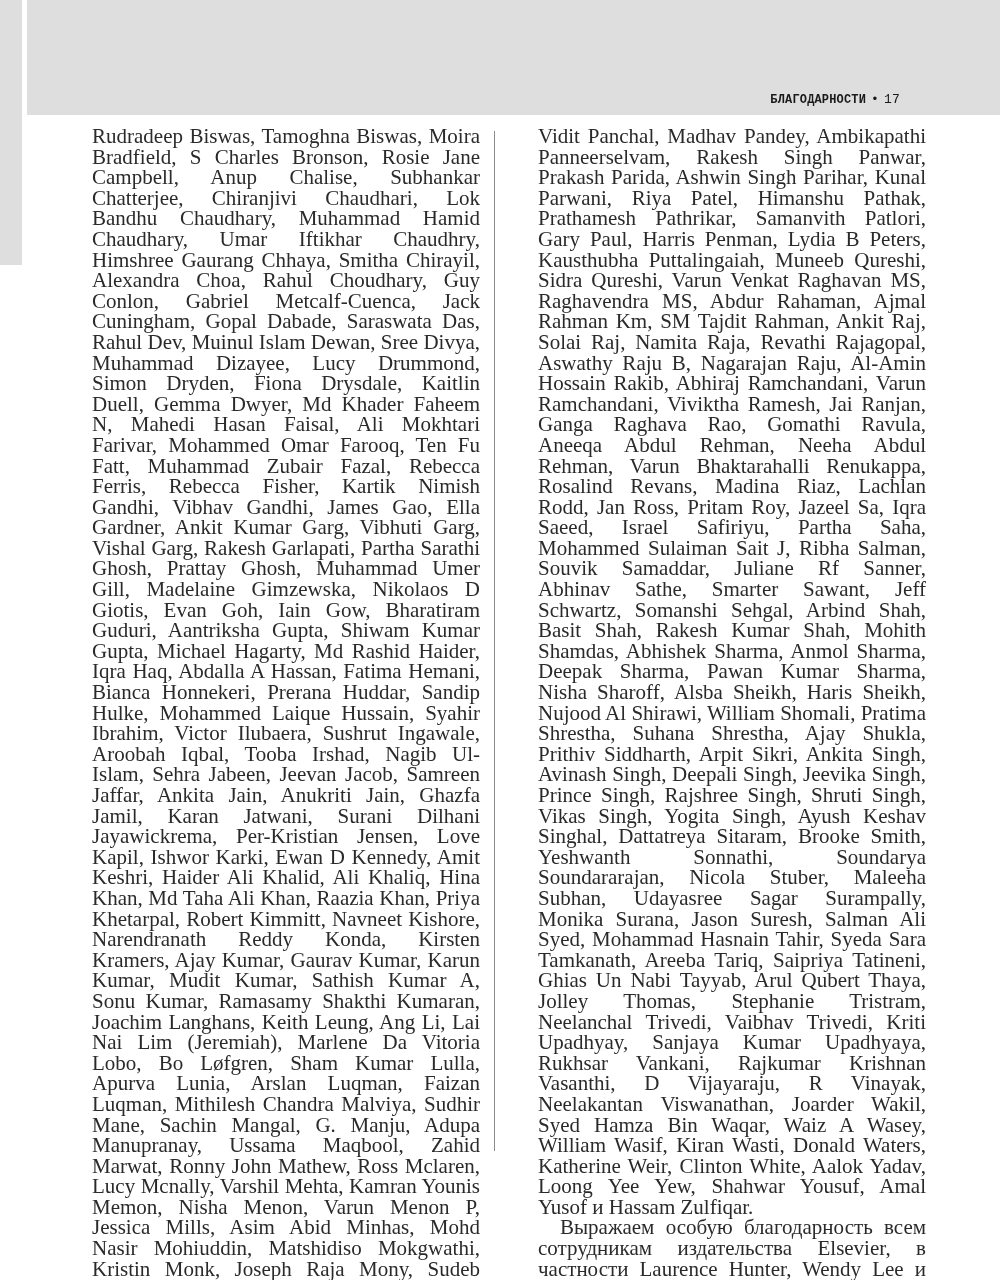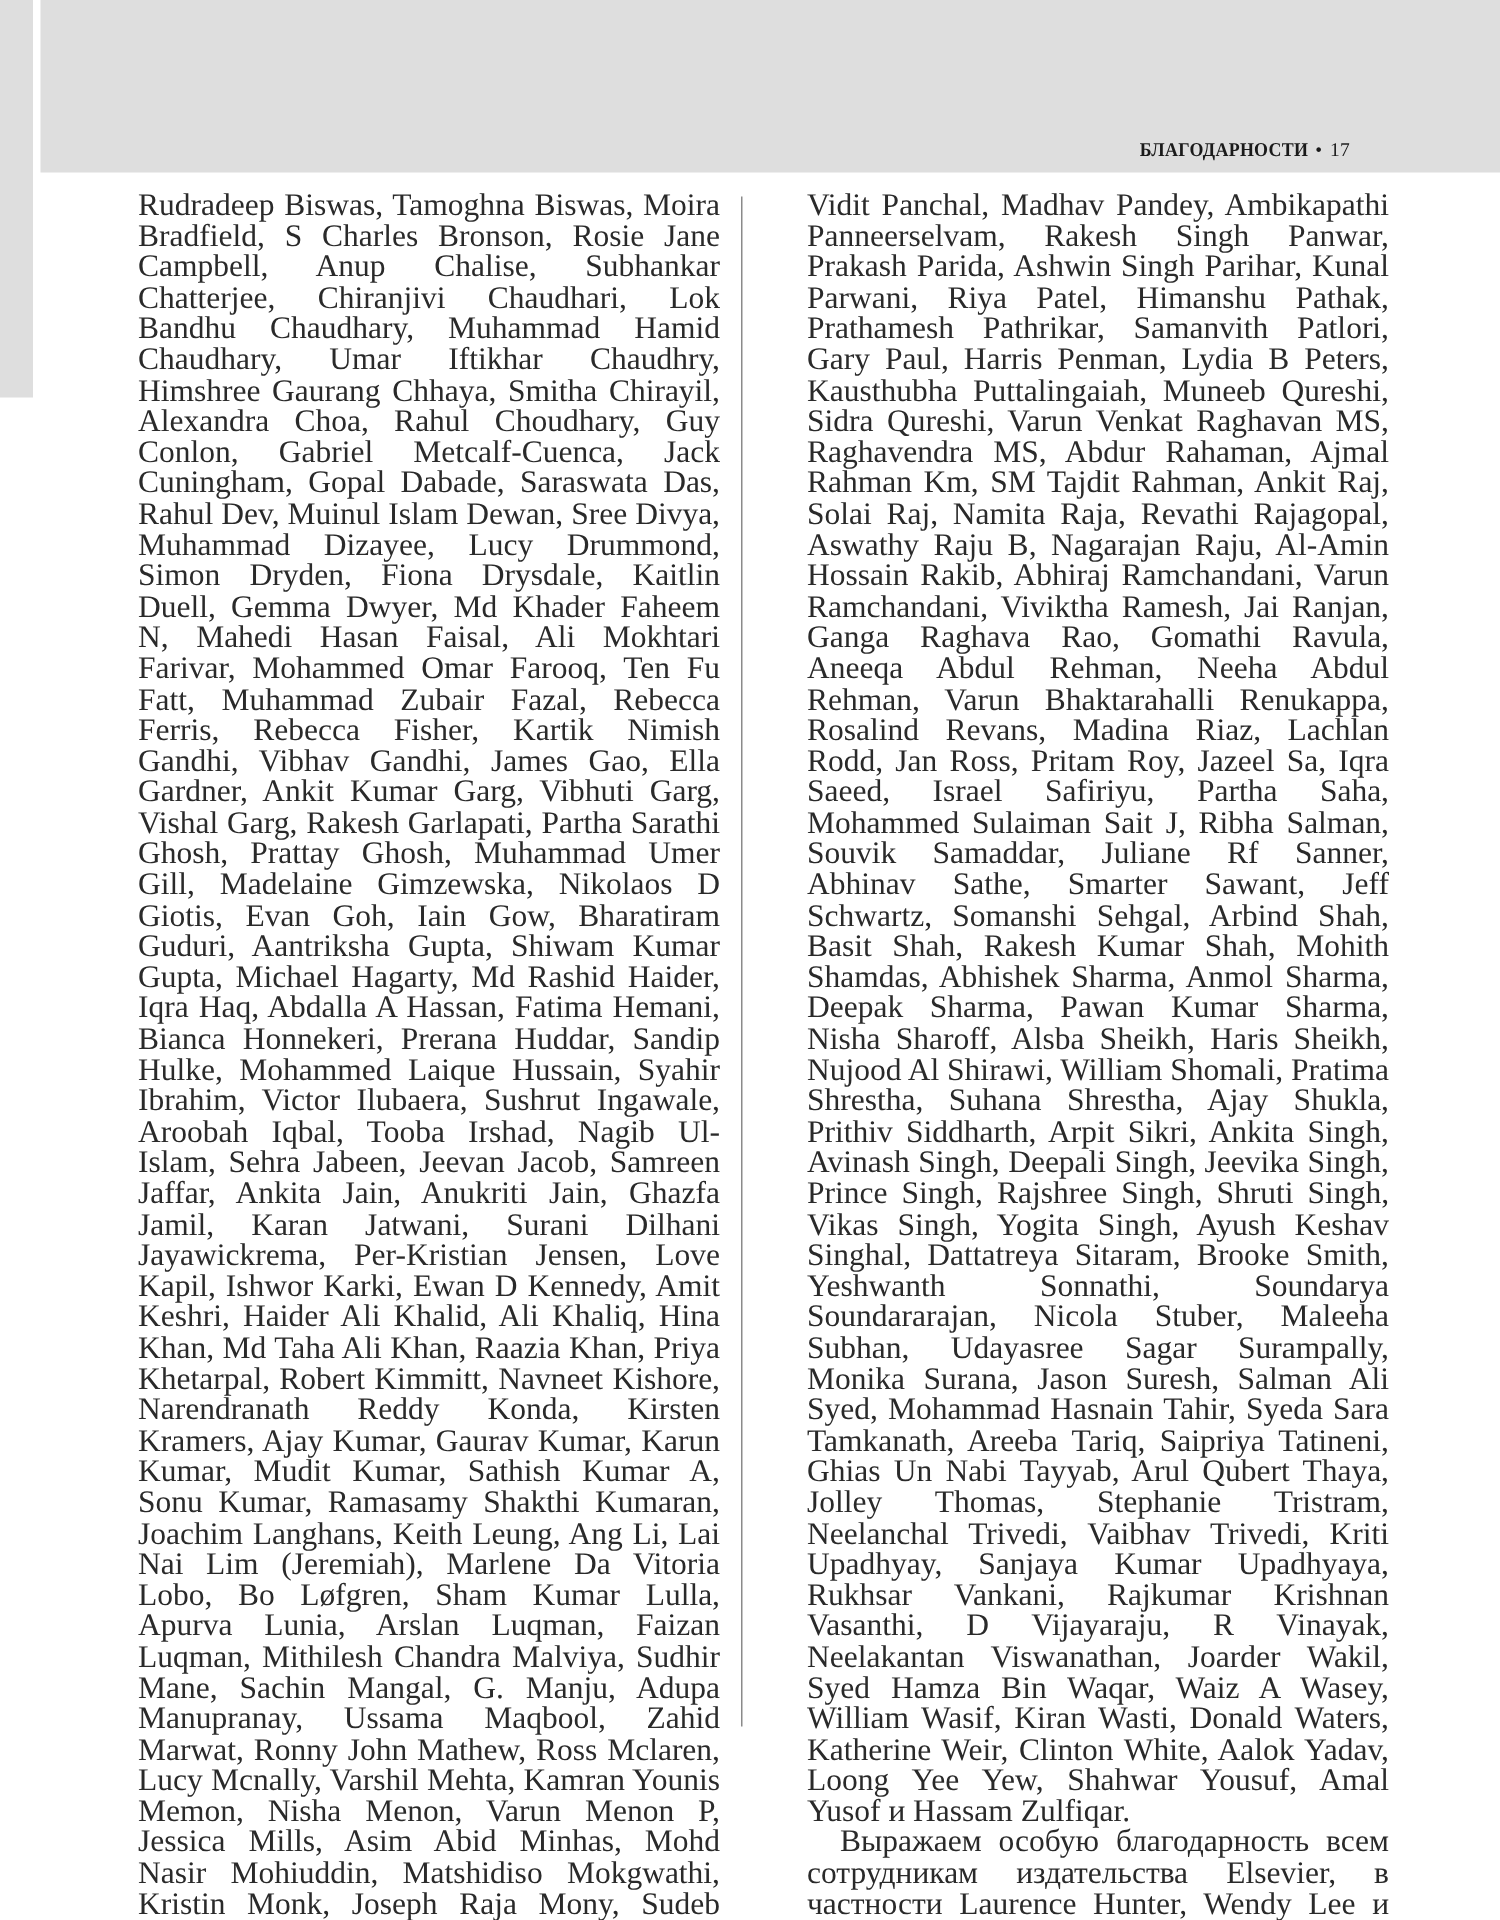--- a/index.html
+++ b/index.html
@@ -4,21 +4,21 @@
 <style>
   html, body { margin: 0; padding: 0; }
   body {
     width: 1000px; height: 1280px; background: #ffffff; position: relative; overflow: hidden;
     font-family: "Liberation Serif", "DejaVu Serif", serif; color: #2a2a2a;
   }
   .left-strip { position: absolute; left: 0; top: 0; width: 22px; height: 265px; background: #dedede; }
   .header-band { position: absolute; left: 27px; top: 0; width: 973px; height: 115px; background: #dedede; }
   .running-head {
     position: absolute; right: 100px; top: 92px;
-    font-family: Liberation Serif, serif; font-size: 13px; color: #1a1a1a;
+    font-family: Liberation Mono, monospace; font-size: 13px; color: #1a1a1a;
     letter-spacing: 0.2px;
   }
   .running-head .title { font-weight: bold; transform: scaleX(0.92); display: inline-block; transform-origin: right; }
   .running-head .bullet { margin: 0 5px; }
   .col {
     position: absolute; top: 126px; width: 388px;
     font-size: 21px; line-height: 20.6px; text-align: justify; hyphens: manual;
   }
   .col-left { left: 92px; }
   .col-right { left: 538px; }

